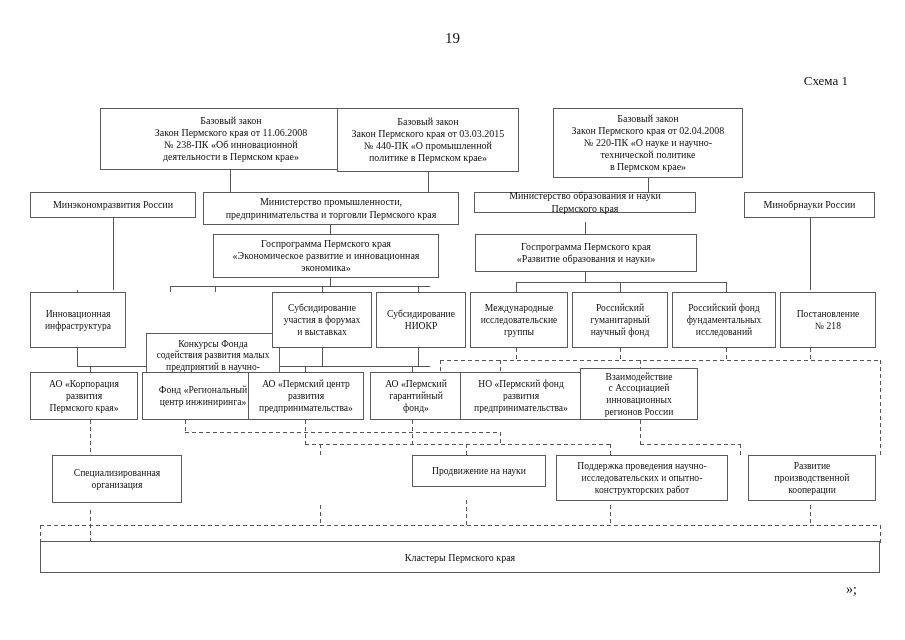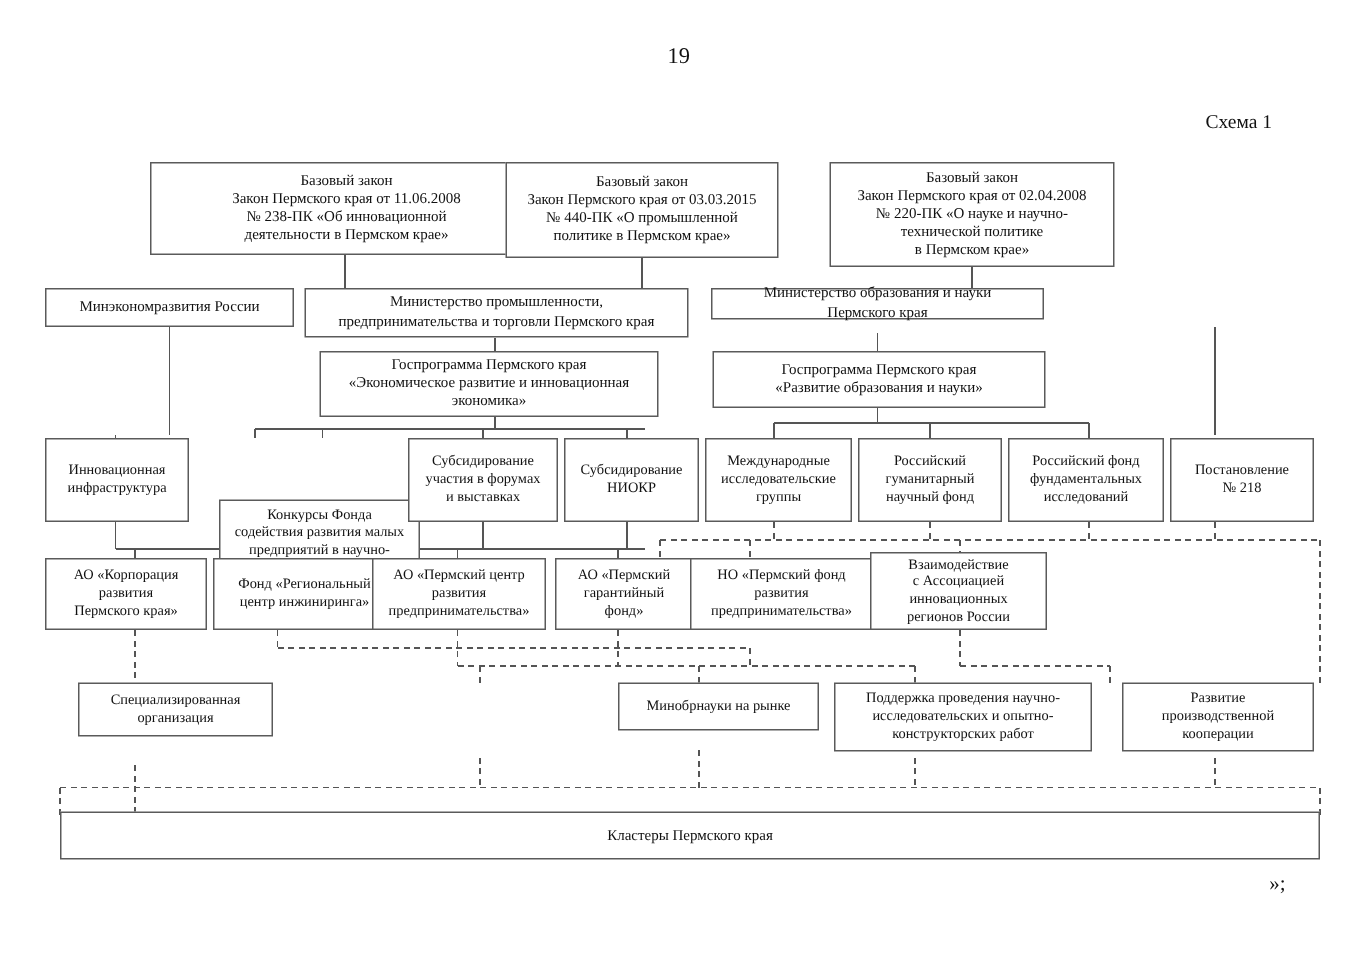--- a/index.html
+++ b/index.html
@@ -143,20 +143,23 @@
 
   <div class="node s10" style="left:30px;top:192px;width:166px;height:26px;">
     <span>Минэкономразвития России</span>
   </div>
   <div class="node s10" style="left:203px;top:192px;width:256px;height:33px;">
     <span>Министерство промышленности,<br>предпринимательства и торговли Пермского края</span>
   </div>
   <div class="node s10" style="left:474px;top:192px;width:222px;height:21px;">
     <span>Министерство образования и науки<br>Пермского края</span>
   </div>
+  <div class="node s10" style="left:744px;top:192px;width:131px;height:26px;">
+    <span>Минобрнауки России</span>
+  </div>
 
   <div class="node s10" style="left:213px;top:234px;width:226px;height:44px;">
     <span>Госпрограмма Пермского края<br>«Экономическое развитие и инновационная<br>экономика»</span>
   </div>
   <div class="node s10" style="left:475px;top:234px;width:222px;height:38px;">
     <span>Госпрограмма Пермского края<br>«Развитие образования и науки»</span>
   </div>
 
   <div class="node s95" style="left:30px;top:292px;width:96px;height:56px;">
     <span>Инновационная<br>инфраструктура</span>
@@ -195,25 +198,25 @@
   <div class="node s95" style="left:370px;top:372px;width:92px;height:48px;">
     <span>АО «Пермский<br>гарантийный<br>фонд»</span>
   </div>
   <div class="node s95" style="left:460px;top:372px;width:122px;height:48px;">
     <span>НО «Пермский фонд<br>развития<br>предпринимательства»</span>
   </div>
   <div class="node s95" style="left:580px;top:368px;width:118px;height:52px;">
     <span>Взаимодействие<br>с Ассоциацией<br>инновационных<br>регионов России</span>
   </div>
 
-  <div class="node s95" style="left:52px;top:455px;width:130px;height:36px;">
+  <div class="node s95" style="left:52px;top:455px;width:130px;height:48px;">
     <span>Специализированная<br>организация</span>
   </div>
   <div class="node s95" style="left:412px;top:455px;width:134px;height:32px;">
-    <span>Минобрнауки на рынке</span>
+    <span>Продвижение на науки</span>
   </div>
   <div class="node s95" style="left:556px;top:455px;width:172px;height:46px;">
     <span>Поддержка проведения научно-<br>исследовательских и опытно-<br>конструкторских работ</span>
   </div>
   <div class="node s95" style="left:748px;top:455px;width:128px;height:46px;">
     <span>Развитие<br>производственной<br>кооперации</span>
   </div>
 
   <div class="cluster" style="left:40px;top:541px;width:840px;height:32px;">
     <span>Кластеры Пермского края</span>

